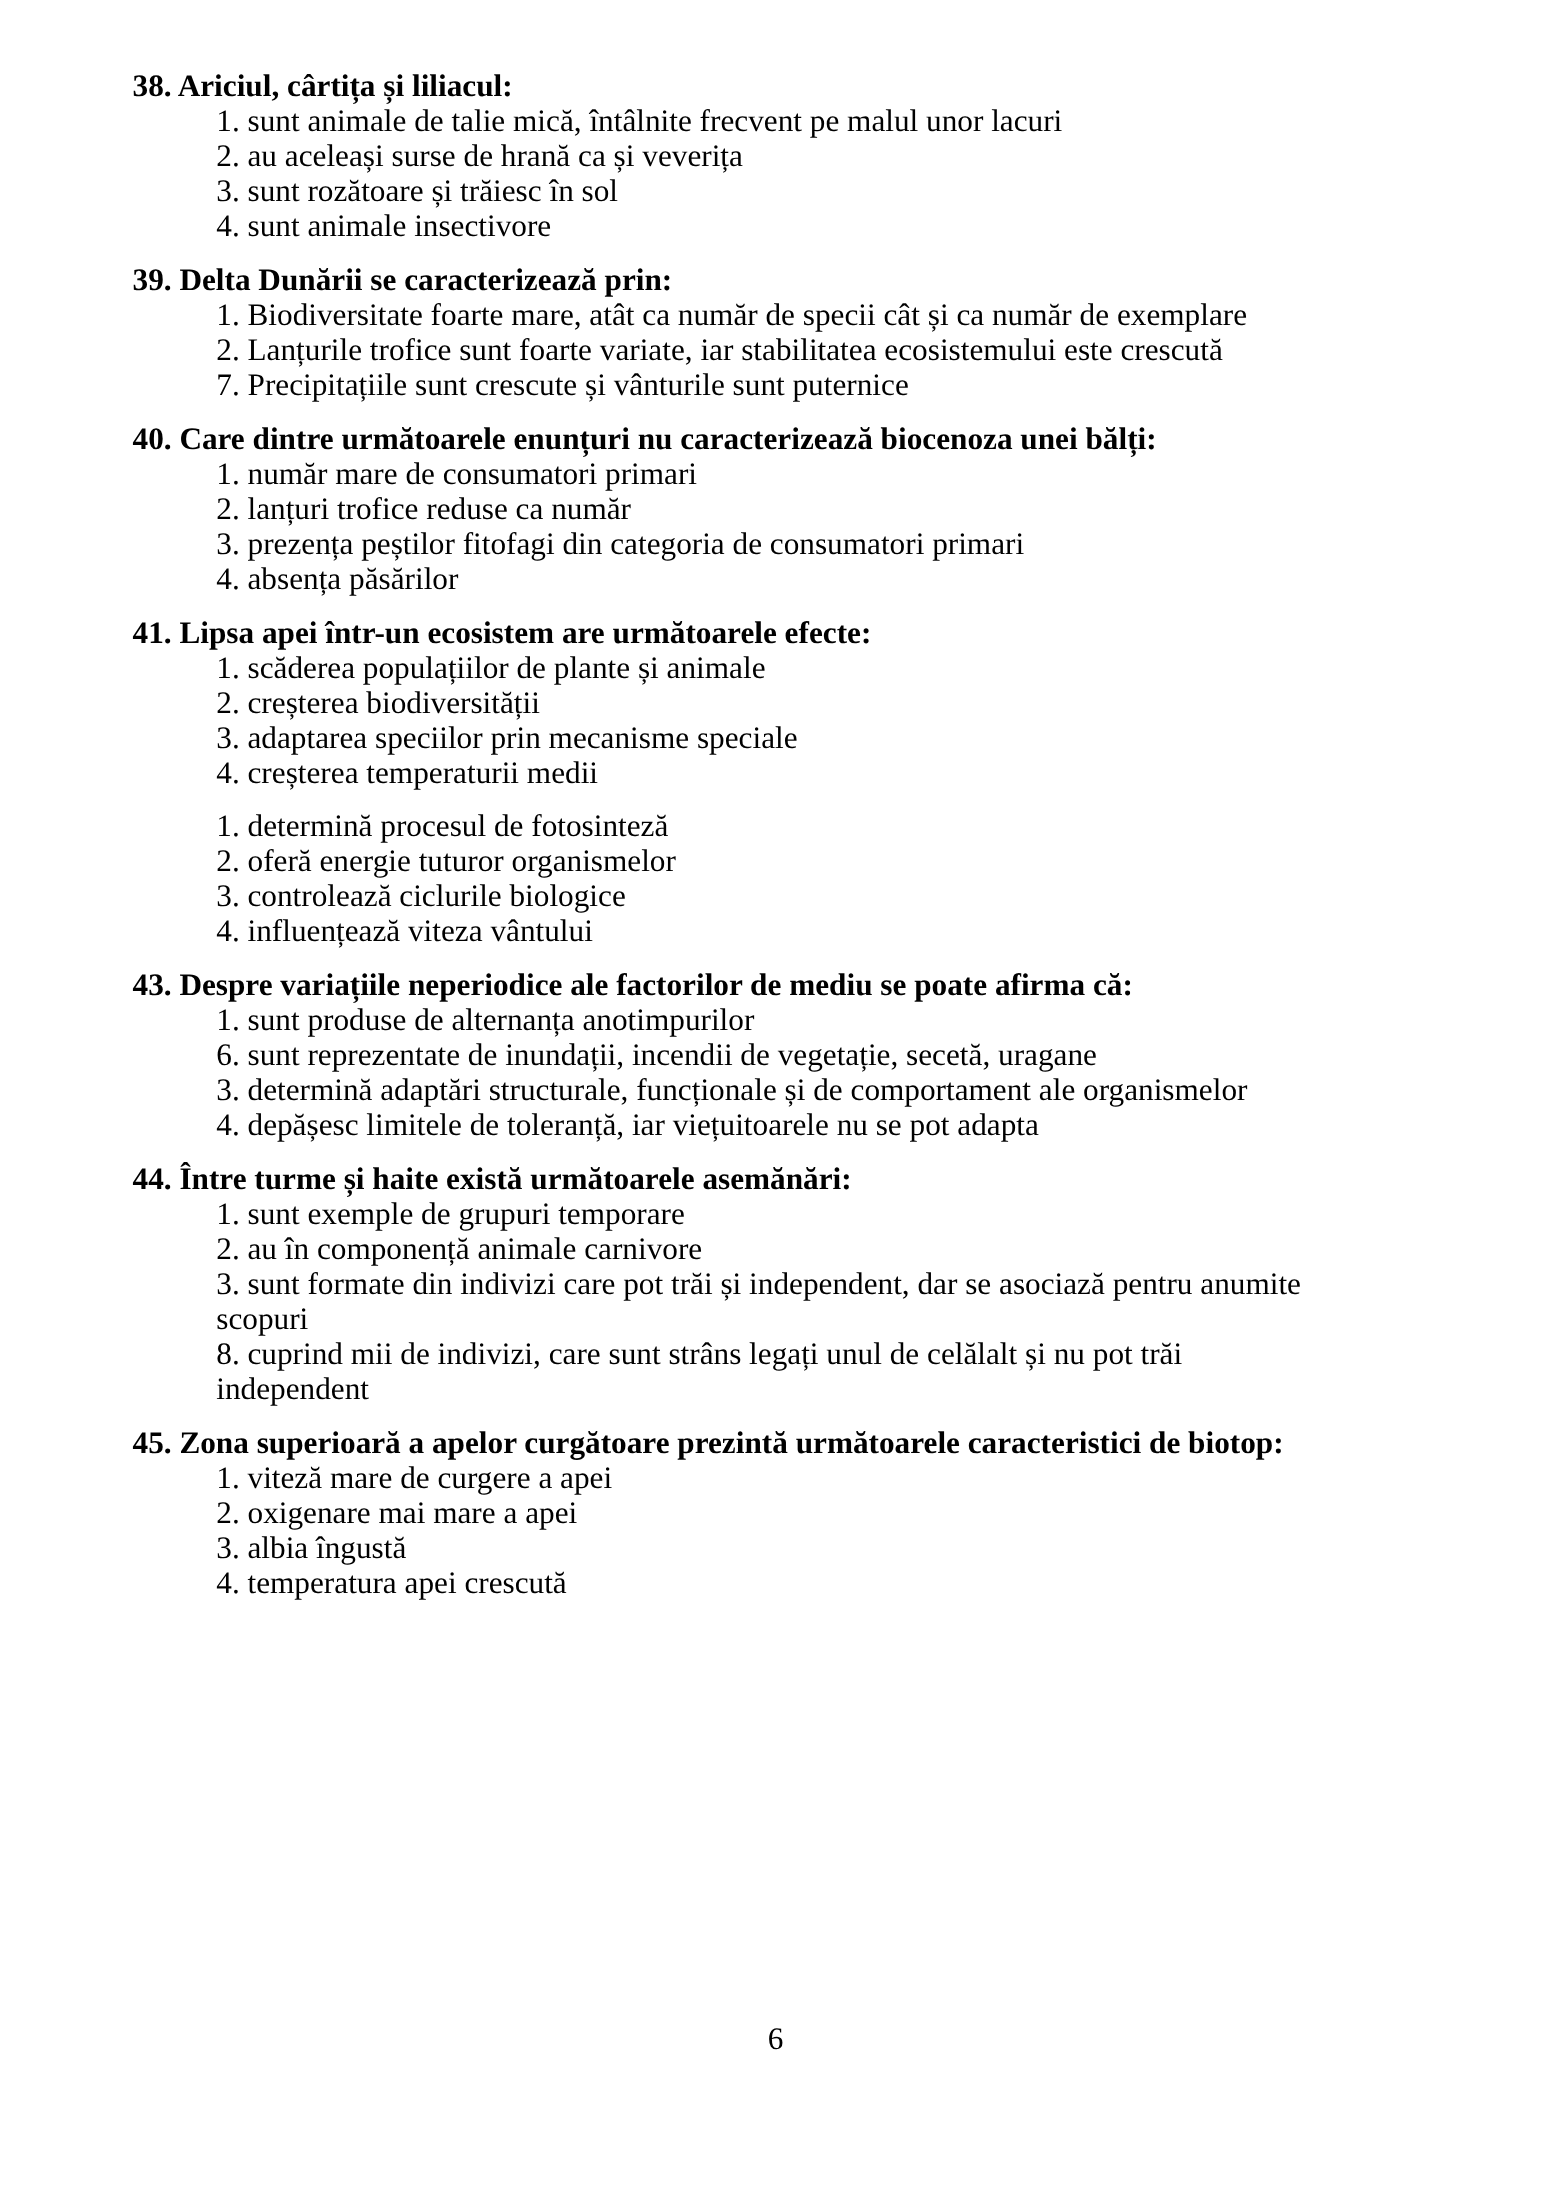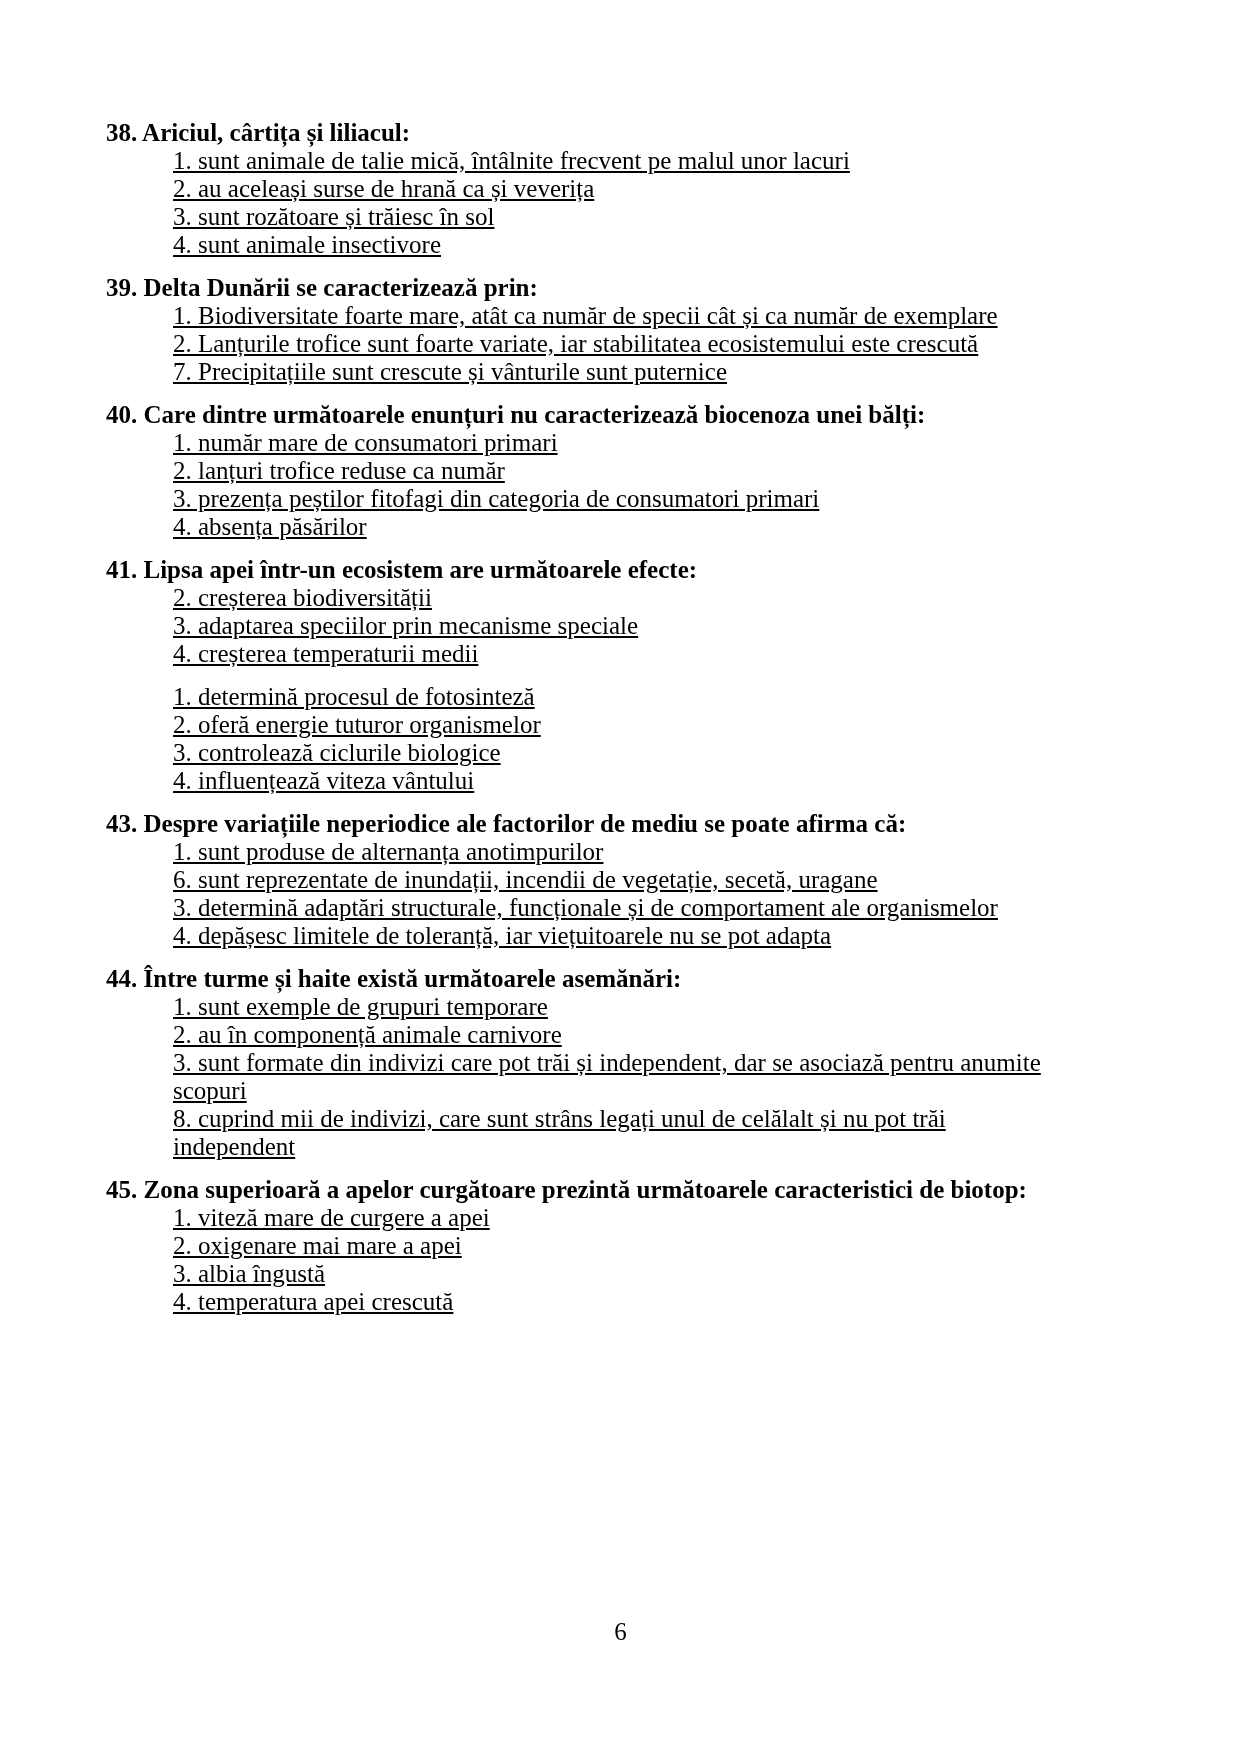--- a/index.html
+++ b/index.html
@@ -10,42 +10,41 @@
   .page {
     position: relative;
     width: 1241px;
     height: 1755px;
     background: #ffffff;
     color: #000000;
     font-family: "Liberation Serif", "DejaVu Serif", serif;
     font-size: 25px;
     line-height: 28px;
     box-sizing: border-box;
-    padding: 119px 30px 0 106px;
+    padding: 56px 30px 0 106px;
     overflow: hidden;
   }
   .question {
     margin: 0 0 15px 0;
   }
   .question-heading {
     font-weight: bold;
     margin: 0;
     padding: 0;
     font-size: 25px;
     line-height: 28px;
   }
   .options {
     margin: 0;
     padding: 0 0 0 67px;
     width: 872px;
   }
   .option {
     margin: 0;
     padding: 0;
-    text-decoration: underline;
   }
   .page-number {
     position: absolute;
     top: 1618px;
     left: 0;
     width: 1241px;
     text-align: center;
     font-size: 25px;
     line-height: 28px;
   }
@@ -80,20 +79,21 @@
           <div class="option">1. număr mare de consumatori primari</div>
           <div class="option">2. lanțuri trofice reduse ca număr</div>
           <div class="option">3. prezența peștilor fitofagi din categoria de consumatori primari</div>
           <div class="option">4. absența păsărilor</div>
         </div>
   </div>
 
   <div class="question">
     <p class="question-heading">41. Lipsa apei într-un ecosistem are următoarele efecte:</p>
     <div class="options">
+          <div class="option">1. scăderea populațiilor de plante și animale</div>
           <div class="option">2. creșterea biodiversității</div>
           <div class="option">3. adaptarea speciilor prin mecanisme speciale</div>
           <div class="option">4. creșterea temperaturii medii</div>
         </div>
   </div>
 
   <div class="question">
     <div class="options">
           <div class="option">1. determină procesul de fotosinteză</div>
           <div class="option">2. oferă energie tuturor organismelor</div>

